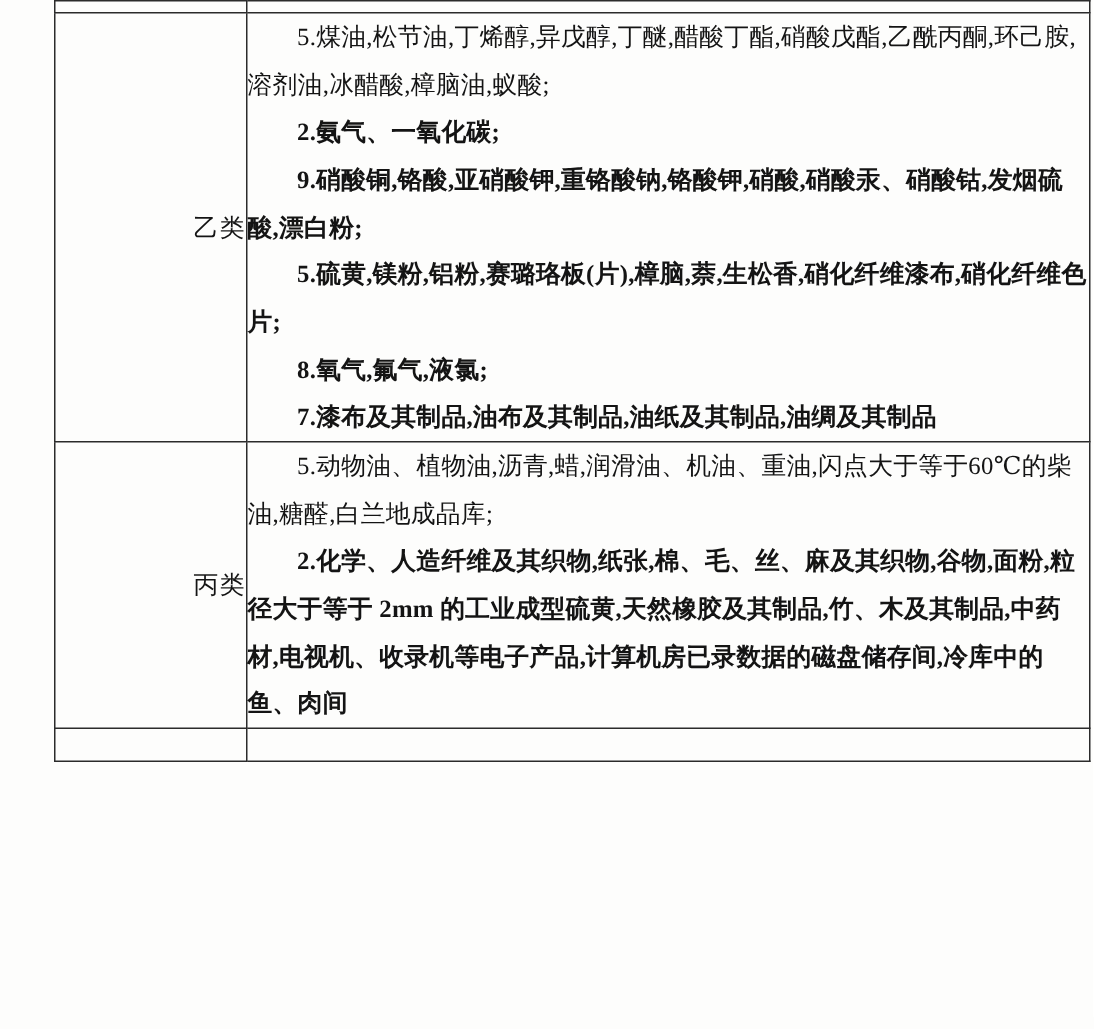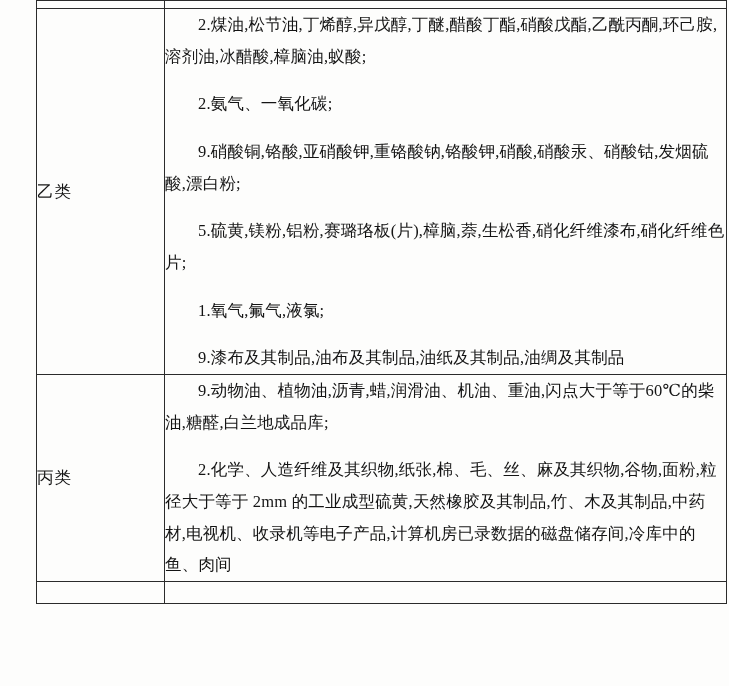--- a/index.html
+++ b/index.html
@@ -26,21 +26,21 @@
     margin-left: 36px;
     table-layout: fixed;
   }
   table.spec-table td {
     border: 1px solid #2b2b2b;
     vertical-align: middle;
     padding: 0;
   }
   td.cat-cell {
     width: 127px;
-    text-align: left;
+    text-align: right;
     font-size: 16.5px;
     letter-spacing: 1px;
     color: #141414;
   }
   td.desc-cell {
     width: 561px;
     padding: 10px 16px 12px 14px;
     font-size: 16.5px;
     line-height: 1.92;
     color: #141414;
@@ -50,21 +50,22 @@
   }
   .row-bottom-partial {
     height: 22px;
   }
   .item {
     text-indent: 2em;
     margin: 0;
     letter-spacing: 0.2px;
   }
   .item + .item {
-    margin-top: 16px;
+    margin-top: 0;
+    font-weight: bold;
   }
   .cat-label {
     display: block;
   }
 </style>
 </head>
 <body>
 
 <div class="page">
   <table class="spec-table">
@@ -74,35 +75,35 @@
           <span class="cat-label"></span>
         </td>
         <td class="desc-cell"></td>
       </tr>
 
       <tr>
         <td class="cat-cell">
           <span class="cat-label">乙类</span>
         </td>
         <td class="desc-cell">
-          <p class="item">2.煤油,松节油,丁烯醇,异戊醇,丁醚,醋酸丁酯,硝酸戊酯,乙酰丙酮,环己胺,溶剂油,冰醋酸,樟脑油,蚁酸;</p>
+          <p class="item">5.煤油,松节油,丁烯醇,异戊醇,丁醚,醋酸丁酯,硝酸戊酯,乙酰丙酮,环己胺,溶剂油,冰醋酸,樟脑油,蚁酸;</p>
           <p class="item">2.氨气、一氧化碳;</p>
           <p class="item">9.硝酸铜,铬酸,亚硝酸钾,重铬酸钠,铬酸钾,硝酸,硝酸汞、硝酸钴,发烟硫酸,漂白粉;</p>
           <p class="item">5.硫黄,镁粉,铝粉,赛璐珞板(片),樟脑,萘,生松香,硝化纤维漆布,硝化纤维色片;</p>
-          <p class="item">1.氧气,氟气,液氯;</p>
-          <p class="item">9.漆布及其制品,油布及其制品,油纸及其制品,油绸及其制品</p>
+          <p class="item">8.氧气,氟气,液氯;</p>
+          <p class="item">7.漆布及其制品,油布及其制品,油纸及其制品,油绸及其制品</p>
         </td>
       </tr>
 
       <tr>
         <td class="cat-cell">
           <span class="cat-label">丙类</span>
         </td>
         <td class="desc-cell">
-          <p class="item">9.动物油、植物油,沥青,蜡,润滑油、机油、重油,闪点大于等于60℃的柴油,糖醛,白兰地成品库;</p>
+          <p class="item">5.动物油、植物油,沥青,蜡,润滑油、机油、重油,闪点大于等于60℃的柴油,糖醛,白兰地成品库;</p>
           <p class="item">2.化学、人造纤维及其织物,纸张,棉、毛、丝、麻及其织物,谷物,面粉,粒径大于等于 2mm 的工业成型硫黄,天然橡胶及其制品,竹、木及其制品,中药材,电视机、收录机等电子产品,计算机房已录数据的磁盘储存间,冷库中的鱼、肉间</p>
         </td>
       </tr>
 
       <tr class="row-bottom-partial">
         <td class="cat-cell">
           <span class="cat-label"></span>
         </td>
         <td class="desc-cell"></td>
       </tr>

